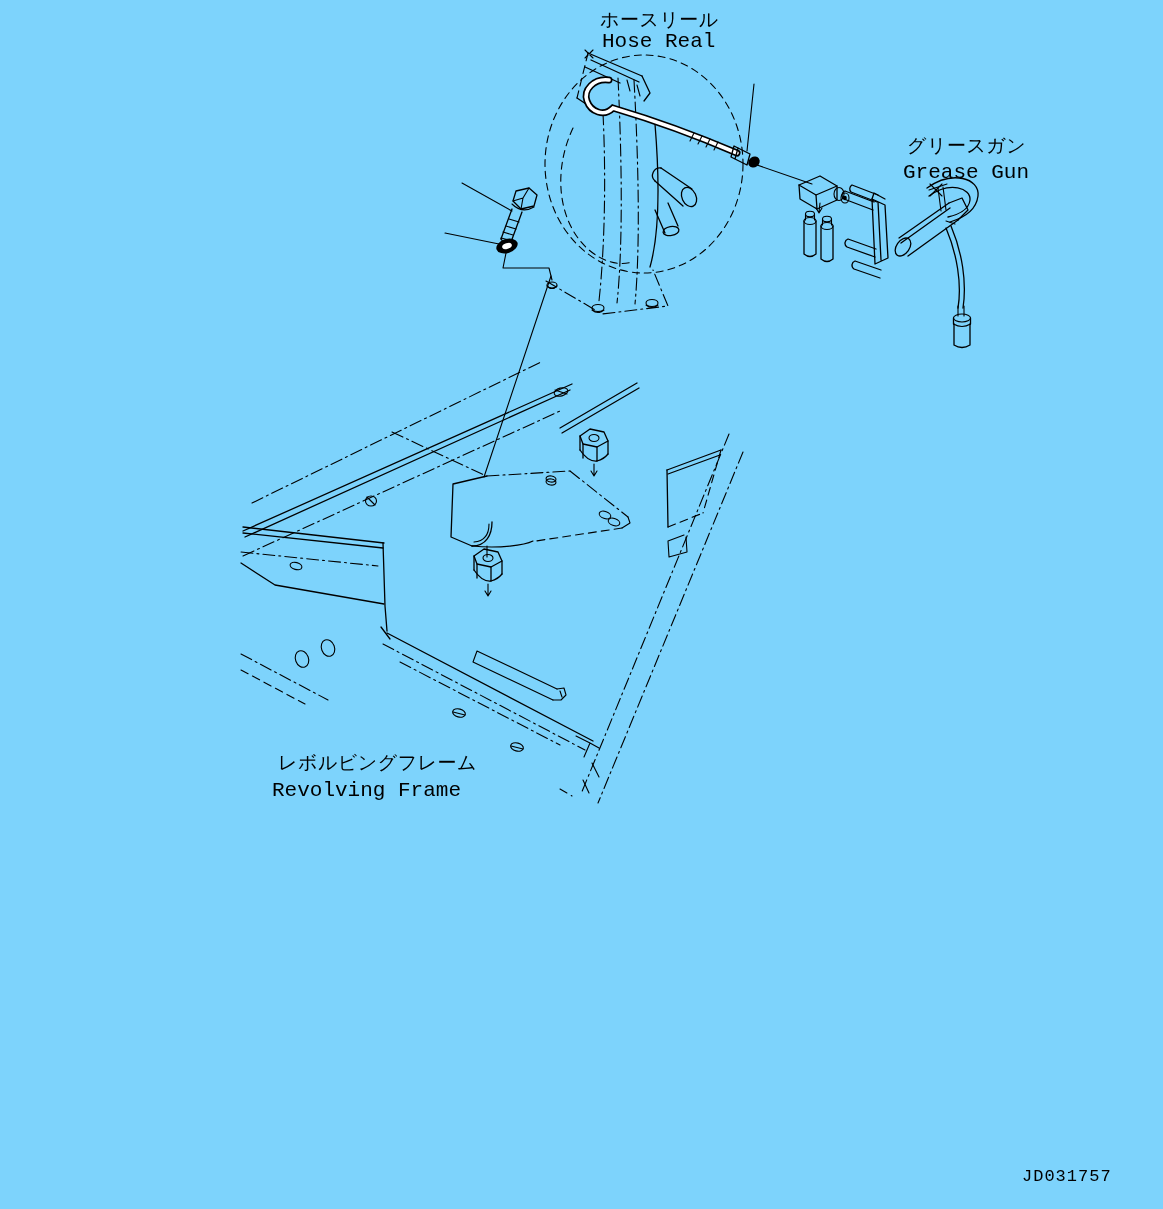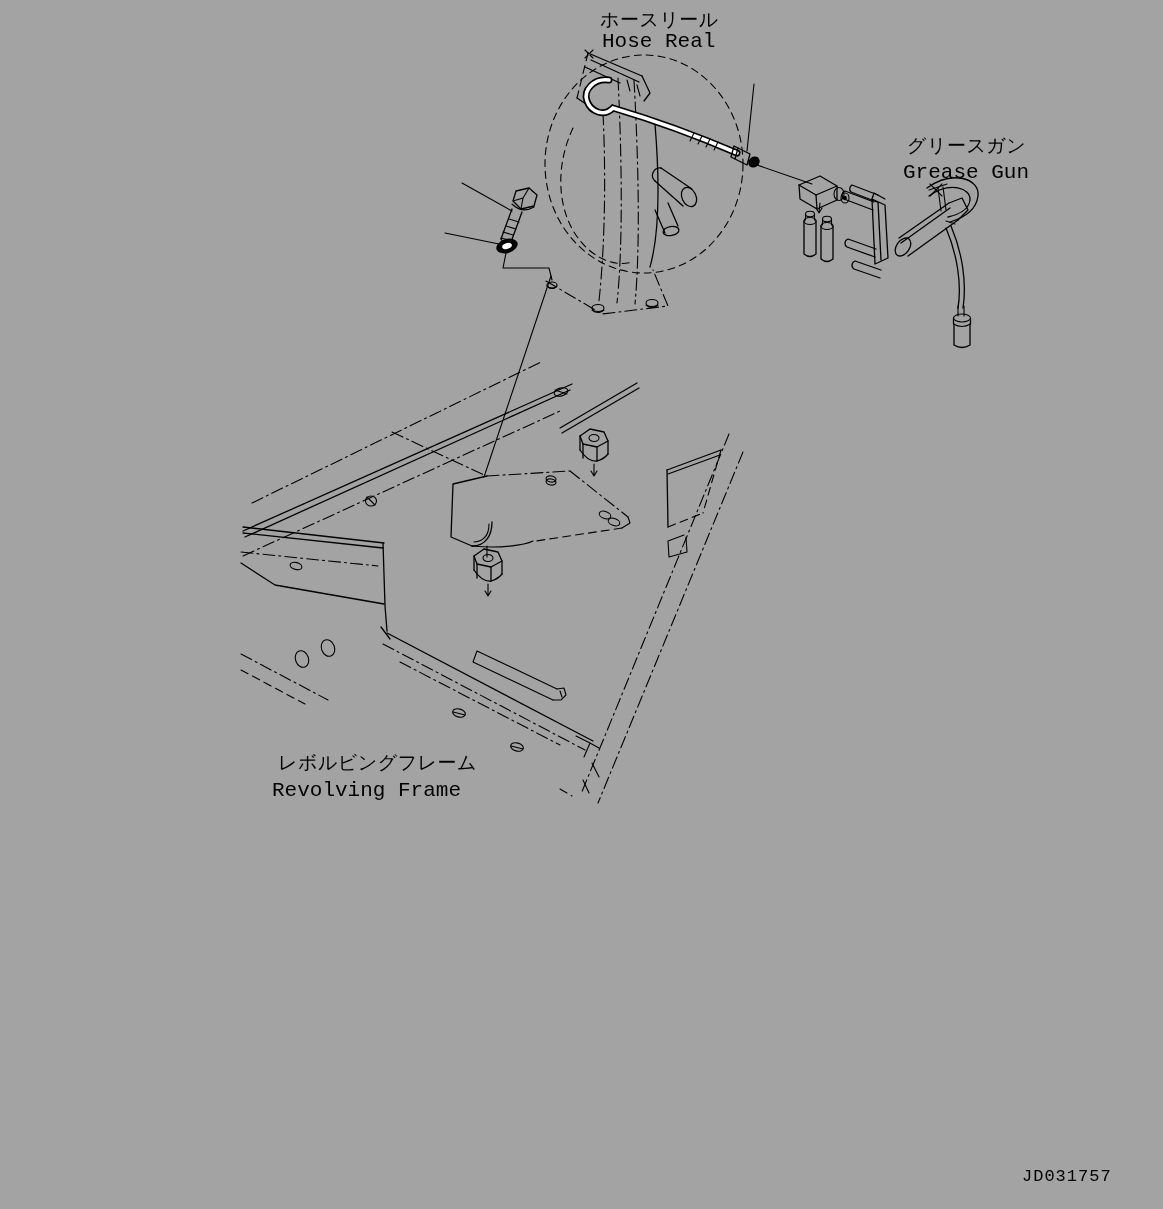--- a/index.html
+++ b/index.html
@@ -1,17 +1,17 @@
 <!DOCTYPE html>
 <html><head>
 <meta charset="utf-8">
 <title>Diagram</title>
 <style>
   html,body{margin:0;padding:0;background:#ffffff;}
-  .canvas{position:relative;width:1163px;height:1209px;background:#a3a3a3;overflow:hidden;
+  .canvas{position:relative;width:1163px;height:1209px;background:#7dd3fc;overflow:hidden;
           font-family:"Liberation Sans", sans-serif;}
   svg{position:absolute;left:0;top:0;}
   .ln{stroke:#000;fill:none;stroke-width:1.3;stroke-linecap:round;stroke-linejoin:round;}
   .thin{stroke-width:1.1;}
   .dd{stroke-dasharray:12 4 2 4;}      
   .dsh{stroke-dasharray:8 5;}          
   .drum{stroke-dasharray:7 5;}
   .jp{font-family:"DejaVu Sans", sans-serif;font-size:19px;fill:#000;letter-spacing:0.5px;}
   .en{font-family:"Liberation Mono","DejaVu Sans Mono",monospace;font-size:21px;fill:#000;}
   .pn{font-family:"Liberation Mono","DejaVu Sans Mono",monospace;font-size:17px;fill:#000;letter-spacing:1px;}

